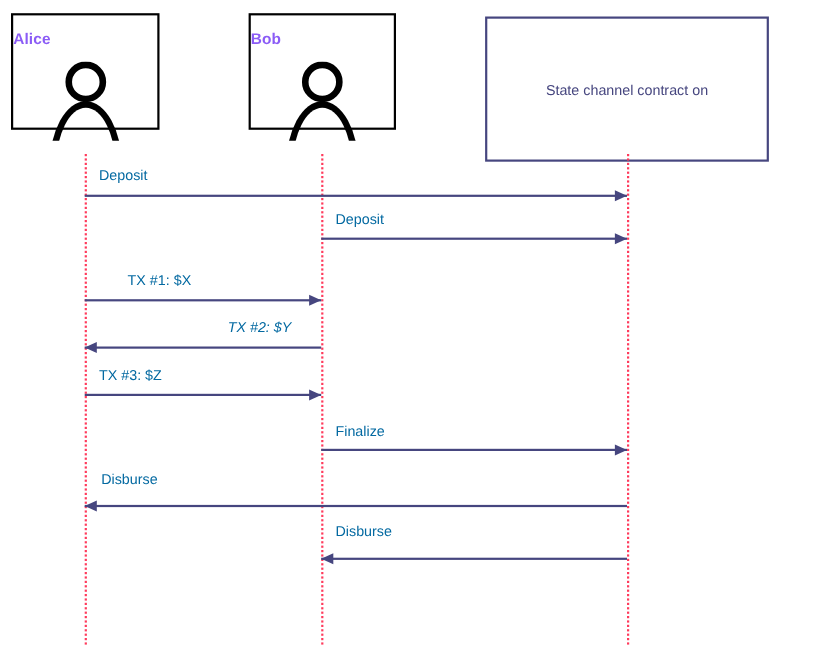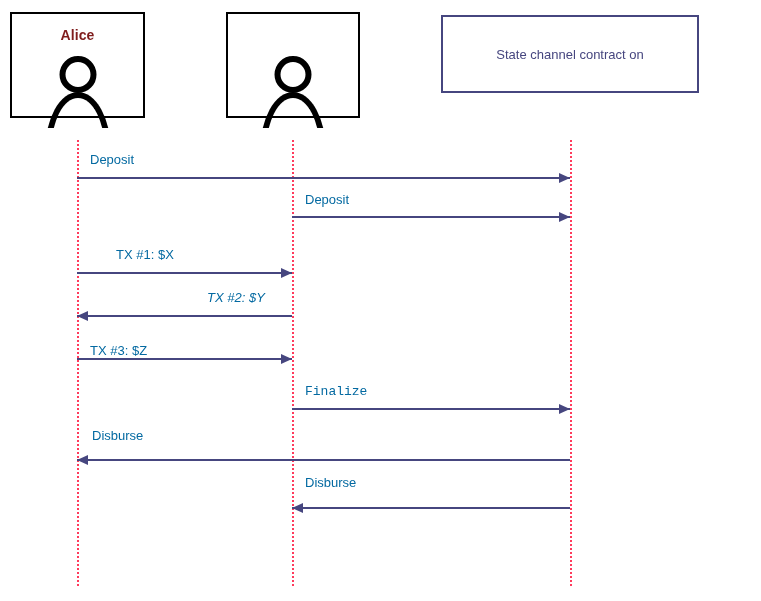--- a/index.html
+++ b/index.html
@@ -21,24 +21,24 @@
     position: absolute;
     box-sizing: border-box;
     background: #ffffff;
     border: 2px solid #000000;
   }
   .actor-title {
     position: absolute;
     top: 13px;
     left: 0;
     right: 0;
-    text-align: center;
+    text-align: left;
     font-size: 14px;
     font-weight: bold;
-    color: #7f1d1d;
+    color: #8b5cf6;
     line-height: 16px;
     letter-spacing: 0.1px;
   }
   .person-icon {
     position: absolute;
     left: 50%;
     transform: translateX(-50%);
     top: 42px;
     width: 72px;
     height: 72px;
@@ -130,27 +130,28 @@
 
   <div class="actor-box" id="box-alice" style="left: 10px; top: 12px; width: 135px; height: 106px;">
     <div class="actor-title">Alice</div>
     <div class="person-icon">
       <div class="head"></div>
       <div class="body"></div>
     </div>
   </div>
 
   <div class="actor-box" id="box-bob" style="left: 226px; top: 12px; width: 134px; height: 106px;">
+    <div class="actor-title">Bob</div>
     <div class="person-icon">
       <div class="head"></div>
       <div class="body"></div>
     </div>
   </div>
 
-  <div class="contract-box" id="box-contract" style="left: 441px; top: 15px; width: 258px; height: 78px;">
+  <div class="contract-box" id="box-contract" style="left: 441px; top: 15px; width: 258px; height: 132px;">
     <div class="contract-label">
       <span>State channel contract on</span><br>
     </div>
   </div>
 
   <div id="lifelines">
       <div class="lifeline" style="left: 77px; top: 140px; height: 446px;"></div>
       <div class="lifeline" style="left: 292px; top: 140px; height: 446px;"></div>
       <div class="lifeline" style="left: 570px; top: 140px; height: 446px;"></div>
     </div>
@@ -163,24 +164,24 @@
       <div class="arrow-head right" style="top: 212px; left: 559px;"></div>
       <div class="msg-label" style="left: 305px; top: 192px;">Deposit</div>
       <div class="msg-line" style="left: 77px; top: 272px; width: 215px;"></div>
       <div class="arrow-head right" style="top: 268px; left: 281px;"></div>
       <div class="msg-label" style="left: 90px; top: 247px; margin-left: 26px;">TX #1: $X</div>
       <div class="msg-line" style="left: 77px; top: 315px; width: 215px;"></div>
       <div class="arrow-head left" style="top: 311px; left: 77px;"></div>
       <div class="msg-label align-right" style="left: 207px; top: 290px; font-style: italic;">TX #2: $Y</div>
       <div class="msg-line" style="left: 77px; top: 358px; width: 215px;"></div>
       <div class="arrow-head right" style="top: 354px; left: 281px;"></div>
-      <div class="msg-label" style="left: 90px; top: 333px; margin-top: 10px;">TX #3: $Z</div>
+      <div class="msg-label" style="left: 90px; top: 333px;">TX #3: $Z</div>
       <div class="msg-line" style="left: 292px; top: 408px; width: 278px;"></div>
       <div class="arrow-head right" style="top: 404px; left: 559px;"></div>
-      <div class="msg-label" style="left: 305px; top: 384px; font-family: Liberation Mono, monospace;">Finalize</div>
+      <div class="msg-label" style="left: 305px; top: 384px;">Finalize</div>
       <div class="msg-line" style="left: 77px; top: 459px; width: 493px;"></div>
       <div class="arrow-head left" style="top: 455px; left: 77px;"></div>
       <div class="msg-label" style="left: 92px; top: 428px;">Disburse</div>
       <div class="msg-line" style="left: 292px; top: 507px; width: 278px;"></div>
       <div class="arrow-head left" style="top: 503px; left: 292px;"></div>
       <div class="msg-label" style="left: 305px; top: 475px;">Disburse</div>
     </div>
 
 </div>
 

